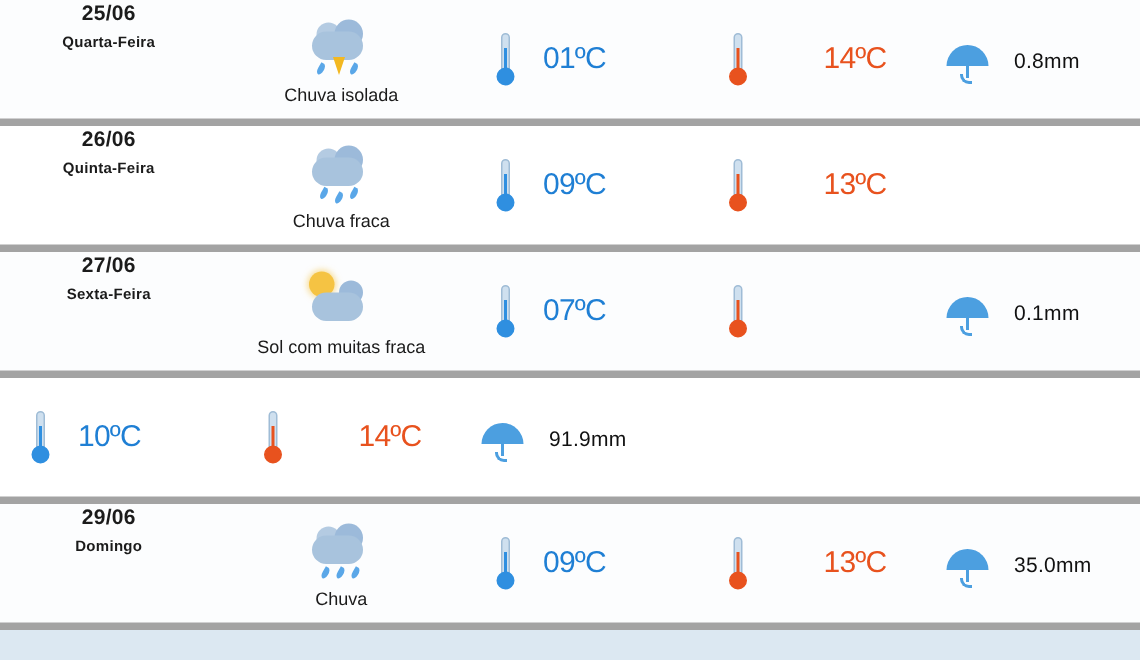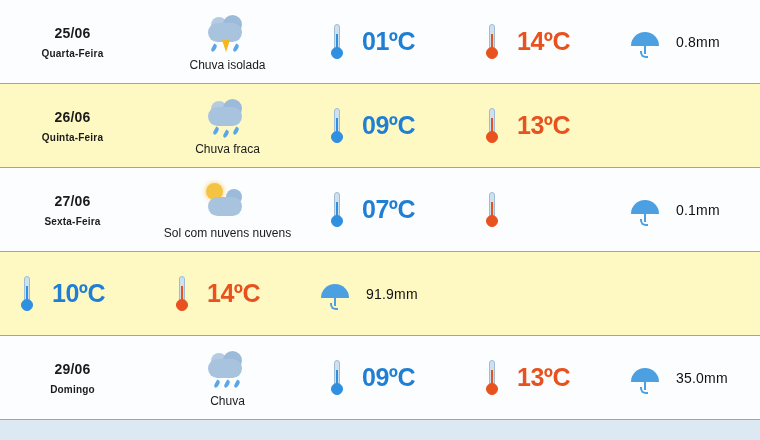--- a/index.html
+++ b/index.html
@@ -15,31 +15,30 @@
   }
   .forecast-table {
     width: 760px;
     height: 440px;
     display: flex;
     flex-direction: column;
     background: #dce8f2;
   }
   .row {
     display: flex;
-    align-items: center;
     width: 100%;
     height: 84px;
     box-sizing: border-box;
-    border-bottom: 1px solid #a3a3a3;
+    border-bottom: 5px solid #a3a3a3;
   }
   .row.odd {
     background: #fcfdfe;
   }
   .row.even {
-    background: #fef9c3;
+    background: #ffffff;
   }
   .col-date {
     width: 145px;
     flex: 0 0 145px;
     text-align: center;
     color: #1b1b1b;
   }
   .date-day {
     font-size: 14px;
     font-weight: bold;
@@ -80,26 +79,26 @@
     padding-left: 18px;
     box-sizing: border-box;
   }
   .thermo {
     width: 18px;
     height: 40px;
     position: relative;
     margin-right: 16px;
   }
   .temp-val {
-    font-size: 25px;
-    font-weight: bold;
+    font-size: 20px;
+    font-weight: normal;
     letter-spacing: -0.5px;
   }
   .temp-min .temp-val { color: #1f7fd4; }
-  .temp-max .temp-val { color: #e8521e; }
+  .temp-max .temp-val { color: #e8521e; margin-left: 32px; }
   .col-rain {
     flex: 1 1 auto;
     display: flex;
     align-items: center;
     justify-content: flex-start;
     padding-left: 10px;
     box-sizing: border-box;
   }
   .umbrella {
     width: 30px;
@@ -300,21 +299,21 @@
     <div class="col-date">
       <div class="date-day">27/06</div>
       <div class="date-weekday">Sexta-Feira</div>
     </div>
     <div class="col-cond">
       <div class="cond-icon">
         <div class="sun"></div>
         <div class="cloud cloud-b2" style="left:24px;top:8px;width:16px;height:16px;"></div>
         <div class="cloud cloud-main" style="top:16px;"></div>
       </div>
-      <div class="cond-label">Sol com nuvens nuvens</div>
+      <div class="cond-label">Sol com muitas fraca</div>
     </div>
     <div class="col-temp temp-min">
       <div class="thermo cold">
         <div class="th-stem"></div>
           <div class="th-fill"></div>
           <div class="th-bulb"></div>
       </div>
       <div class="temp-val">07ºC</div>
     </div>
     <div class="col-temp temp-max">

